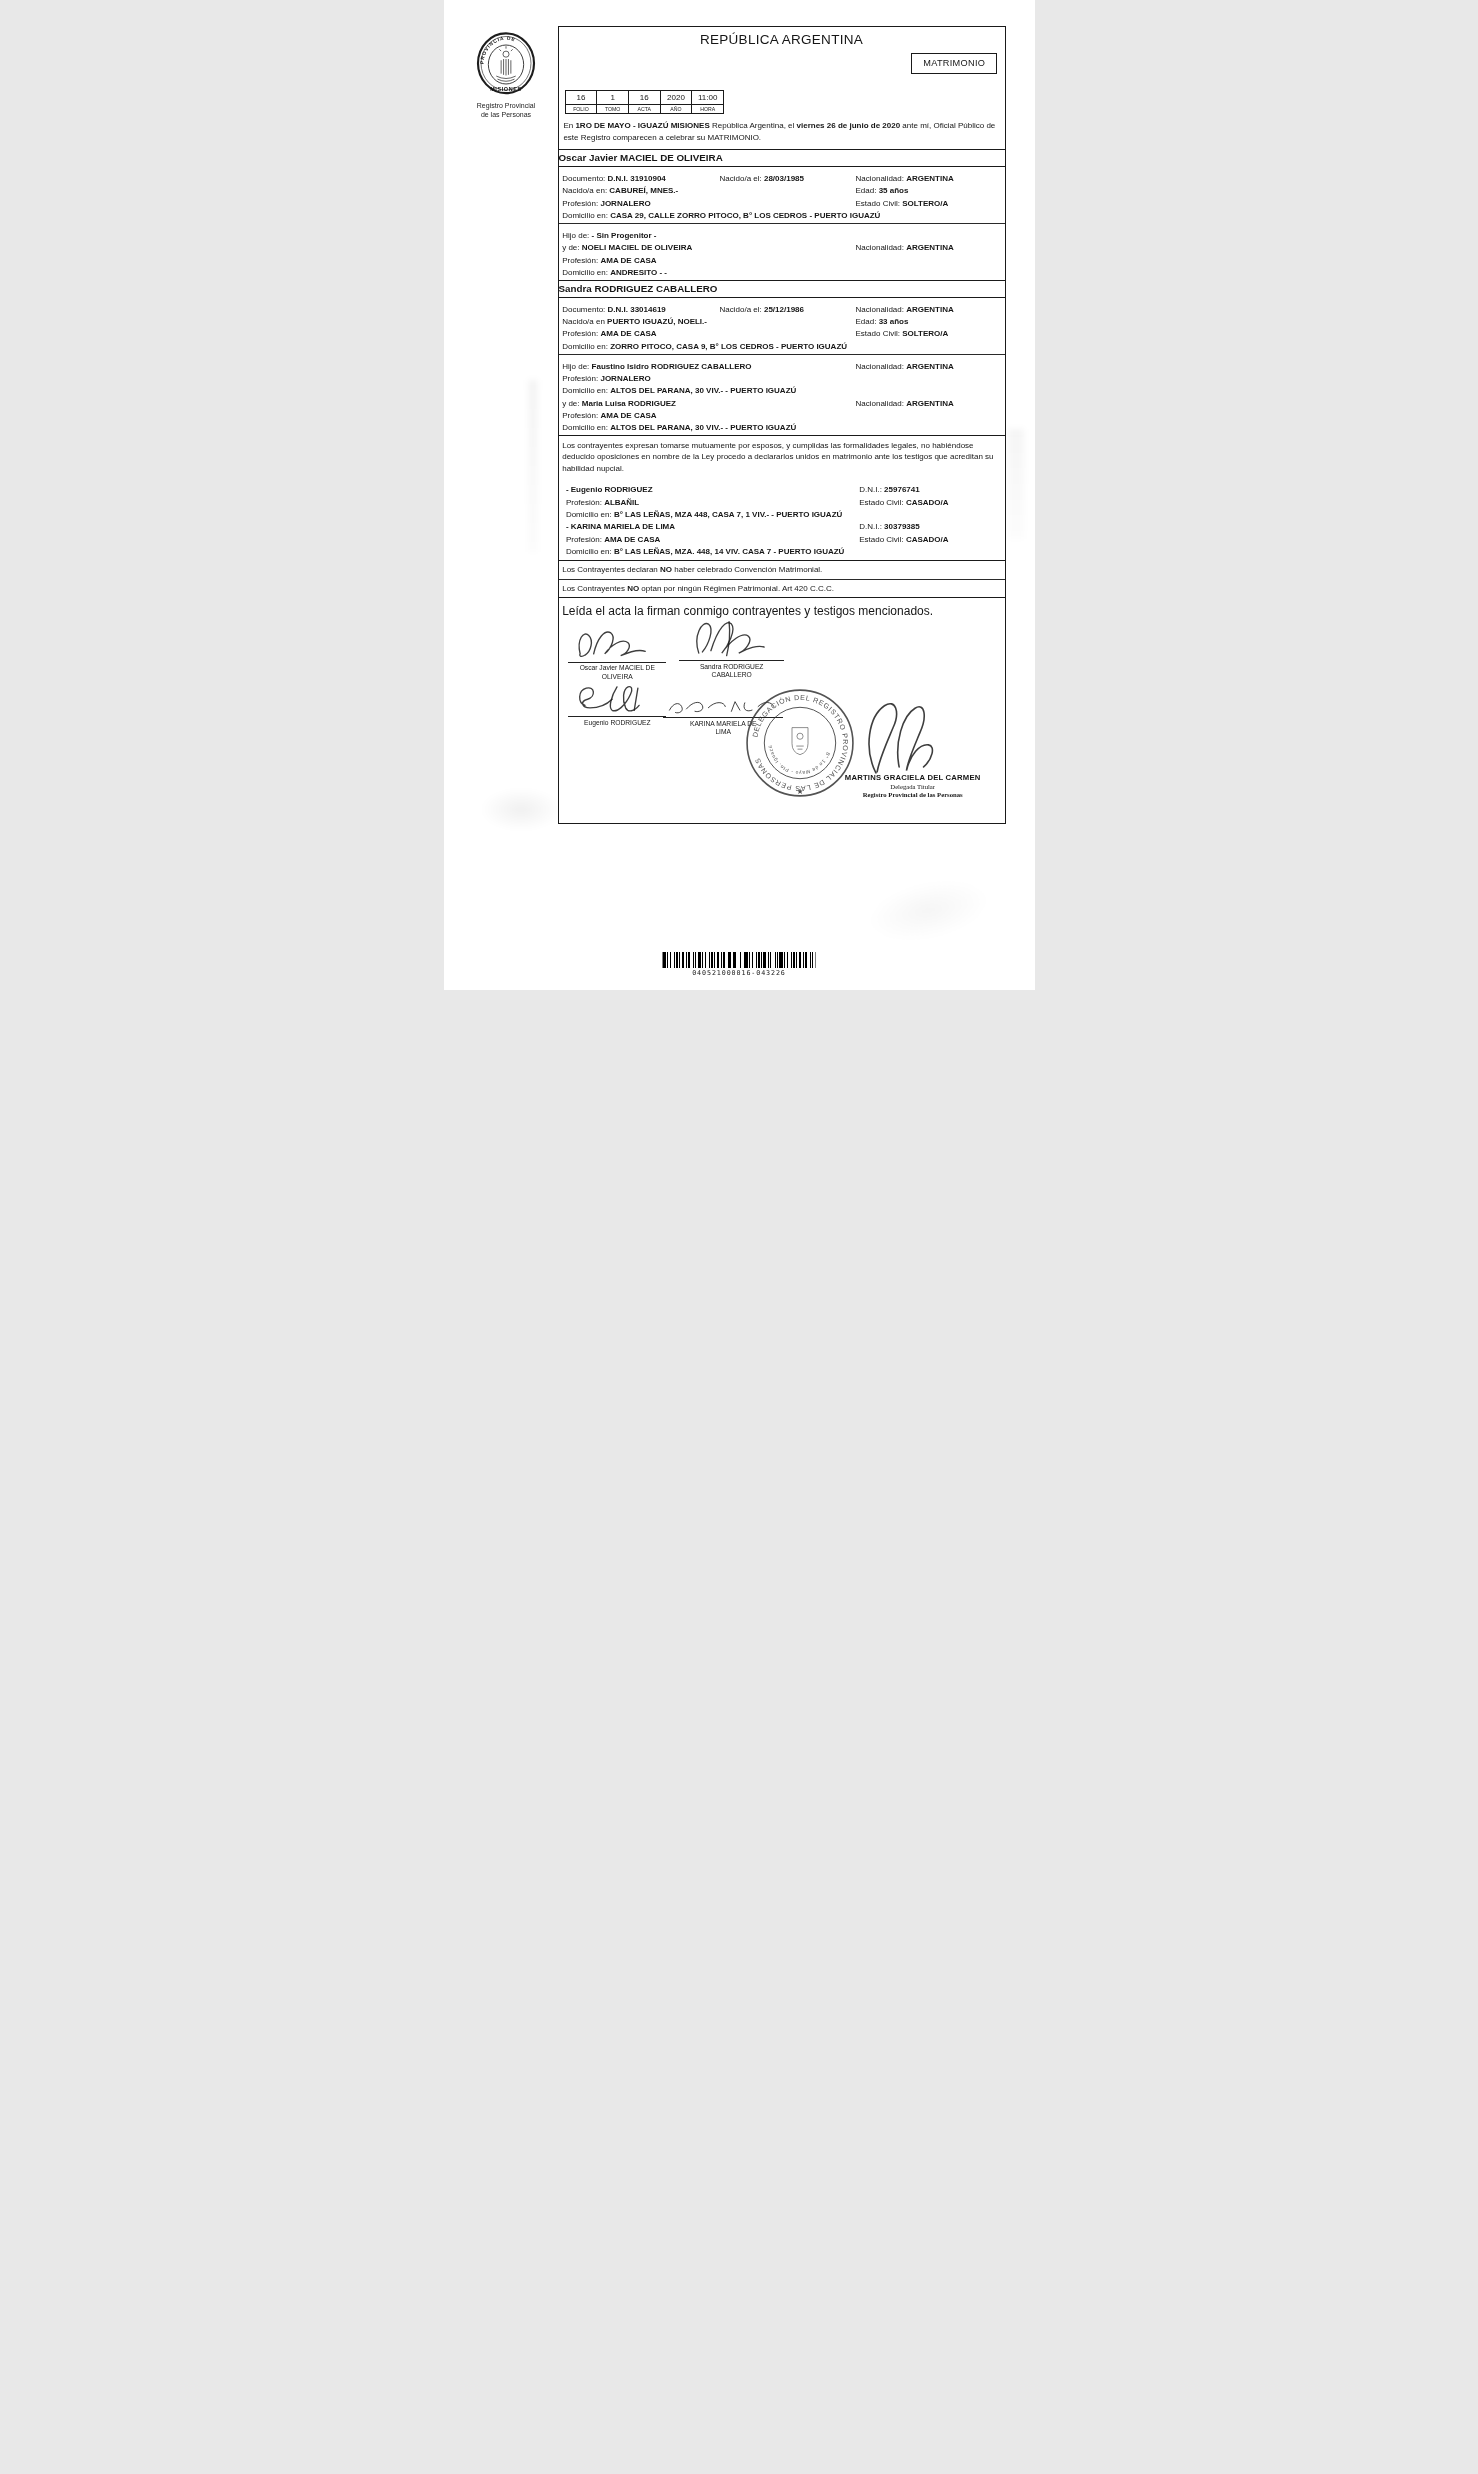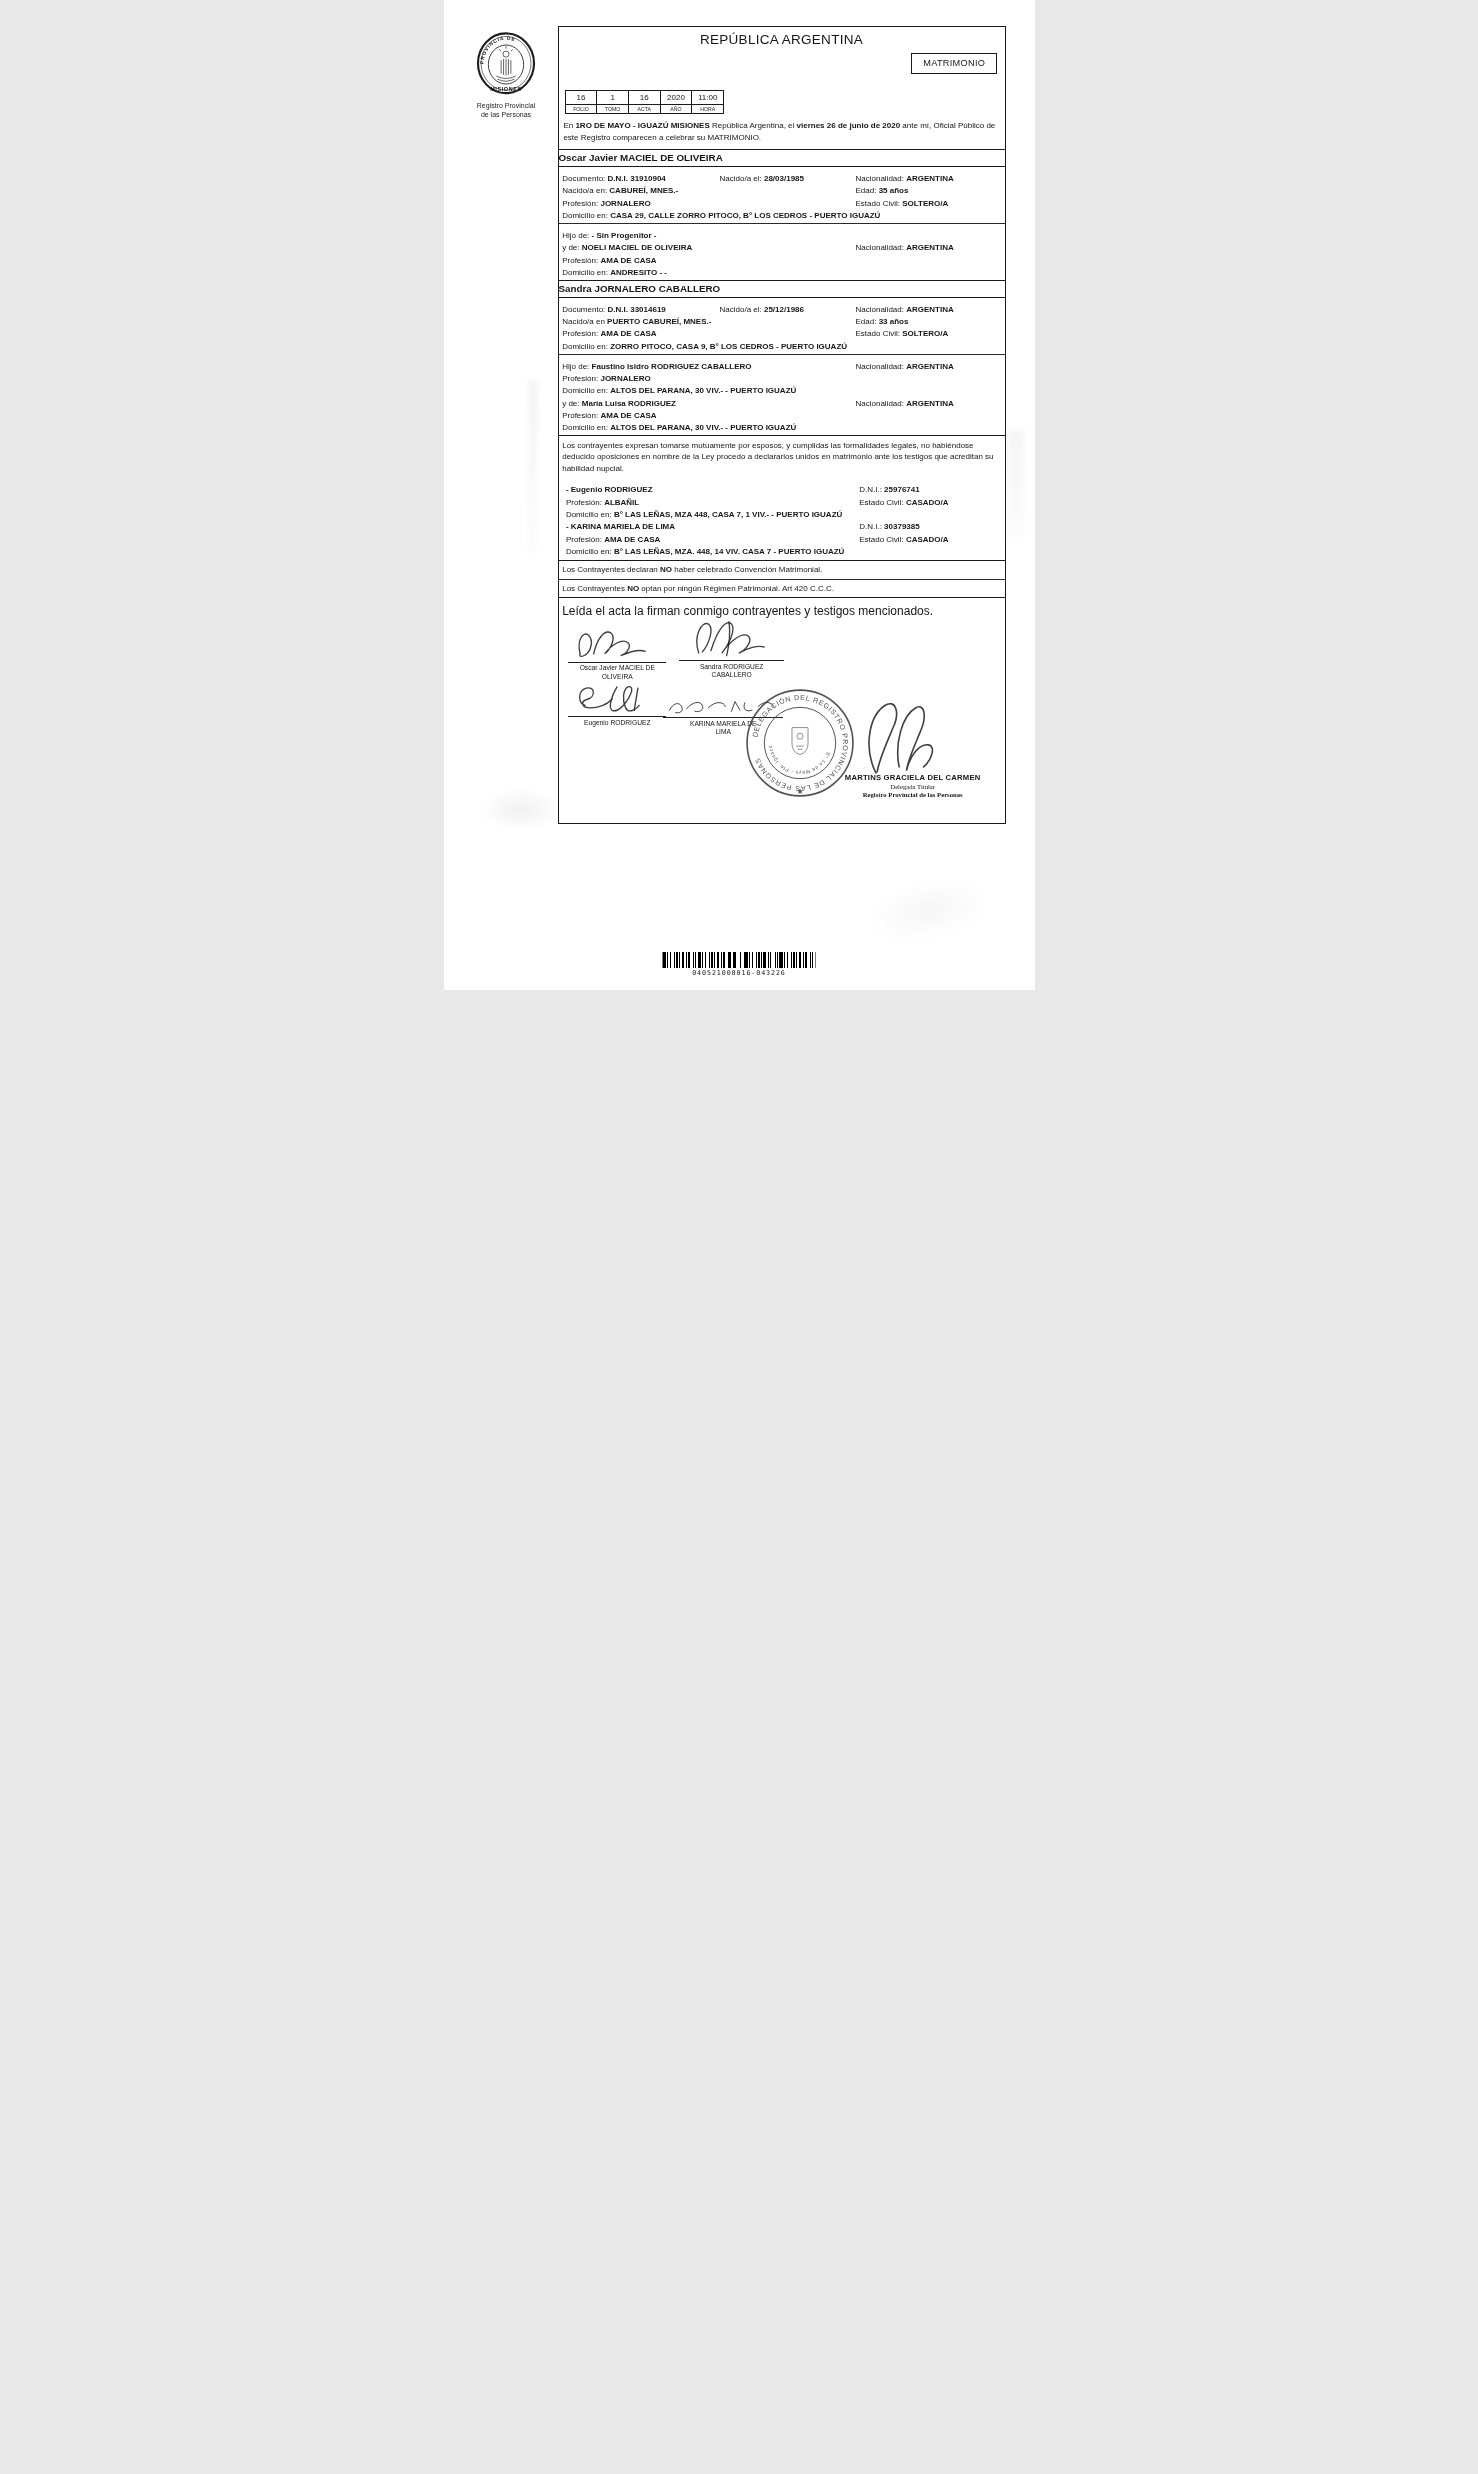--- a/index.html
+++ b/index.html
@@ -173,29 +173,29 @@
           <span class="seg slot-right"><span class="lab">Nacionalidad: </span><span class="val">ARGENTINA</span></span>
         </div>
         <div class="line">
           <span class="seg slot-left"><span class="lab">Profesión: </span><span class="val">AMA DE CASA</span></span>
         </div>
         <div class="line">
           <span class="seg slot-left"><span class="lab">Domicilio en: </span><span class="val">ANDRESITO - -</span></span>
         </div>
       </div>
 
-    <div class="sec name-sec">Sandra JORNALERO CABALLERO</div>
+    <div class="sec name-sec">Sandra RODRIGUEZ CABALLERO</div>
     <div class="sec rows-sec">
         <div class="line">
           <span class="seg slot-left"><span class="lab">Documento: </span><span class="val">D.N.I. 33014619</span></span>
           <span class="seg slot-mid"><span class="lab">Nacido/a el: </span><span class="val">25/12/1986</span></span>
           <span class="seg slot-right"><span class="lab">Nacionalidad: </span><span class="val">ARGENTINA</span></span>
         </div>
         <div class="line">
-          <span class="seg slot-left"><span class="lab">Nacido/a en </span><span class="val">PUERTO CABUREÍ, MNES.-</span></span>
+          <span class="seg slot-left"><span class="lab">Nacido/a en </span><span class="val">PUERTO IGUAZÚ, NOELI.-</span></span>
           <span class="seg slot-right"><span class="lab">Edad: </span><span class="val">33 años</span></span>
         </div>
         <div class="line">
           <span class="seg slot-left"><span class="lab">Profesión: </span><span class="val">AMA DE CASA</span></span>
           <span class="seg slot-right"><span class="lab">Estado Civil: </span><span class="val">SOLTERO/A</span></span>
         </div>
         <div class="line">
           <span class="seg slot-left"><span class="lab">Domicilio en: </span><span class="val">ZORRO PITOCO, CASA 9, B° LOS CEDROS - PUERTO IGUAZÚ</span></span>
         </div>
       </div>

